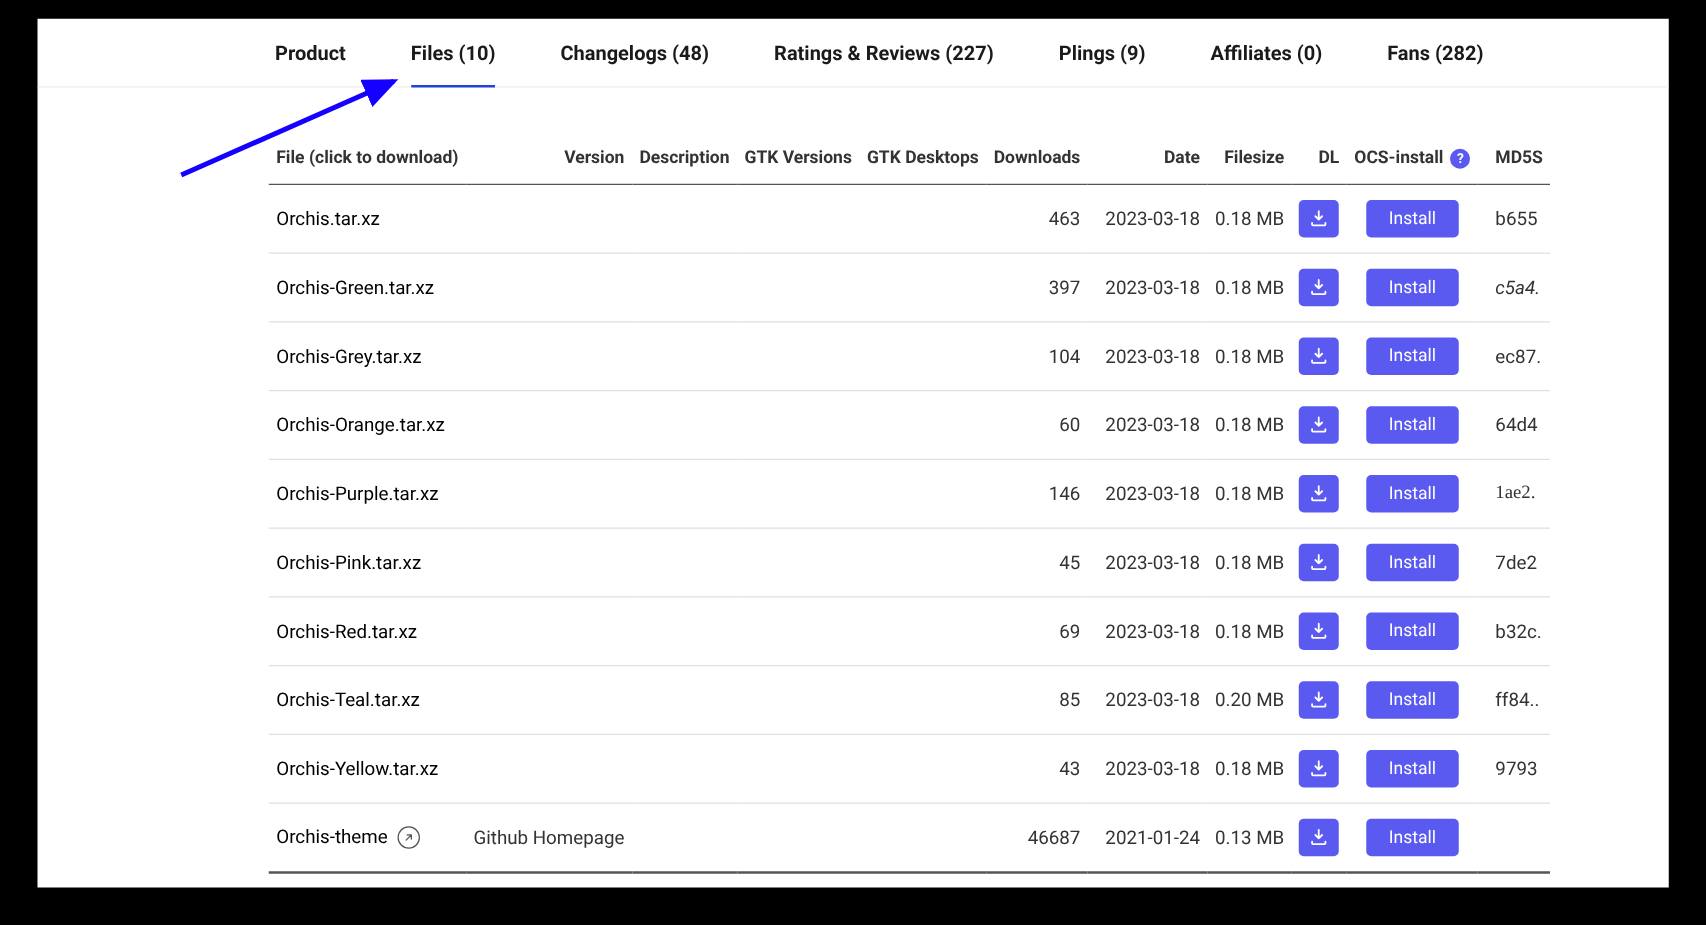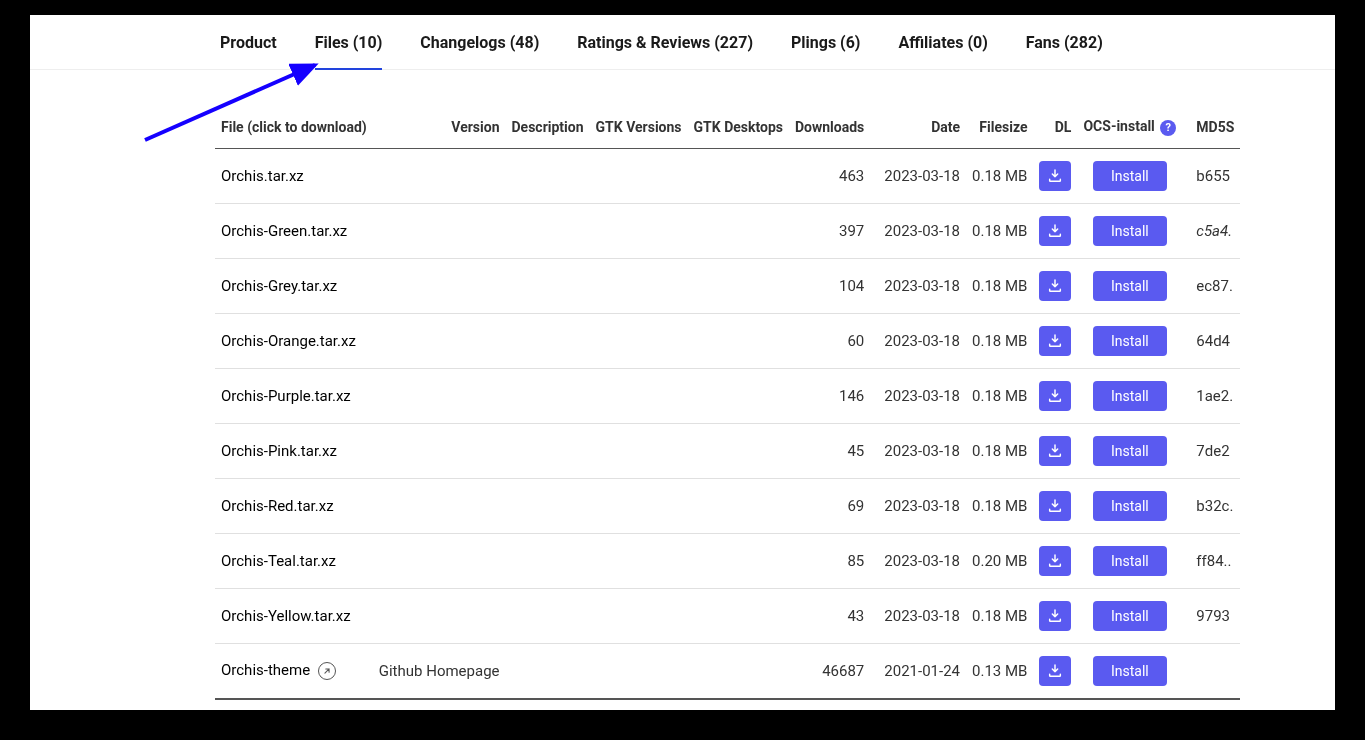--- a/index.html
+++ b/index.html
@@ -13,21 +13,21 @@
     }
     .page {
       background: #fff;
       width: 100%;
       height: 100%;
       overflow: hidden;
       position: relative;
     }
     .tabs {
       display: flex;
-      gap: 38px;
+      gap: 52px;
       padding: 18px 0 0 190px;
       border-bottom: 1px solid #eee;
       height: 55px;
     }
     .tab {
       font-size: 16px;
       font-weight: 700;
       color: #1a1a1a;
       cursor: pointer;
       padding-bottom: 14px;
@@ -130,21 +130,21 @@
 </head>
 <body>
 
 <div class="page">
 
   <div class="tabs" id="tabs-bar">
       <div class="tab">Product</div>
       <div class="tab active">Files (10)</div>
       <div class="tab">Changelogs (48)</div>
       <div class="tab">Ratings &amp; Reviews (227)</div>
-      <div class="tab">Plings (6)</div>
+      <div class="tab">Plings (9)</div>
       <div class="tab">Affiliates (0)</div>
       <div class="tab">Fans (282)</div>
     </div>
 
   <svg class="arrow-overlay" style="left:105px; top:40px;" width="200" height="95" viewBox="0 0 200 95">
     <defs>
       <marker id="arrhead" markerWidth="8" markerHeight="8" refX="6" refY="3" orient="auto">
         <path d="M0,0 L7,3 L0,6 Z" fill="#1500ff"></path>
       </marker>
     </defs>
@@ -248,21 +248,21 @@
             <td></td>
             <td class="right">146</td>
             <td style="padding-left:14px;">2023-03-18</td>
             <td class="right">0.18 MB</td>
             <td class="right"><span class="dl-btn">
                 <svg width="16" height="16" viewBox="0 0 24 24" fill="none">
                   <path d="M12 3v10m0 0l-4-4m4 4l4-4M4 17v2a1 1 0 001 1h14a1 1 0 001-1v-2" stroke="#fff" stroke-width="2.2" stroke-linecap="round" stroke-linejoin="round"></path>
                 </svg>
               </span></td>
             <td style="text-align:center;"><span class="install-btn">Install</span></td>
-            <td style="padding-left:14px;">1ae2.</td>
+            <td style="padding-left:14px;font-family:Liberation Serif, serif;">1ae2.</td>
           </tr>
           <tr>
             <td><span class="filelink">Orchis-Pink.tar.xz</span> </td>
             <td></td>
             <td></td>
             <td></td>
             <td></td>
             <td class="right">45</td>
             <td style="padding-left:14px;">2023-03-18</td>
             <td class="right">0.18 MB</td>

